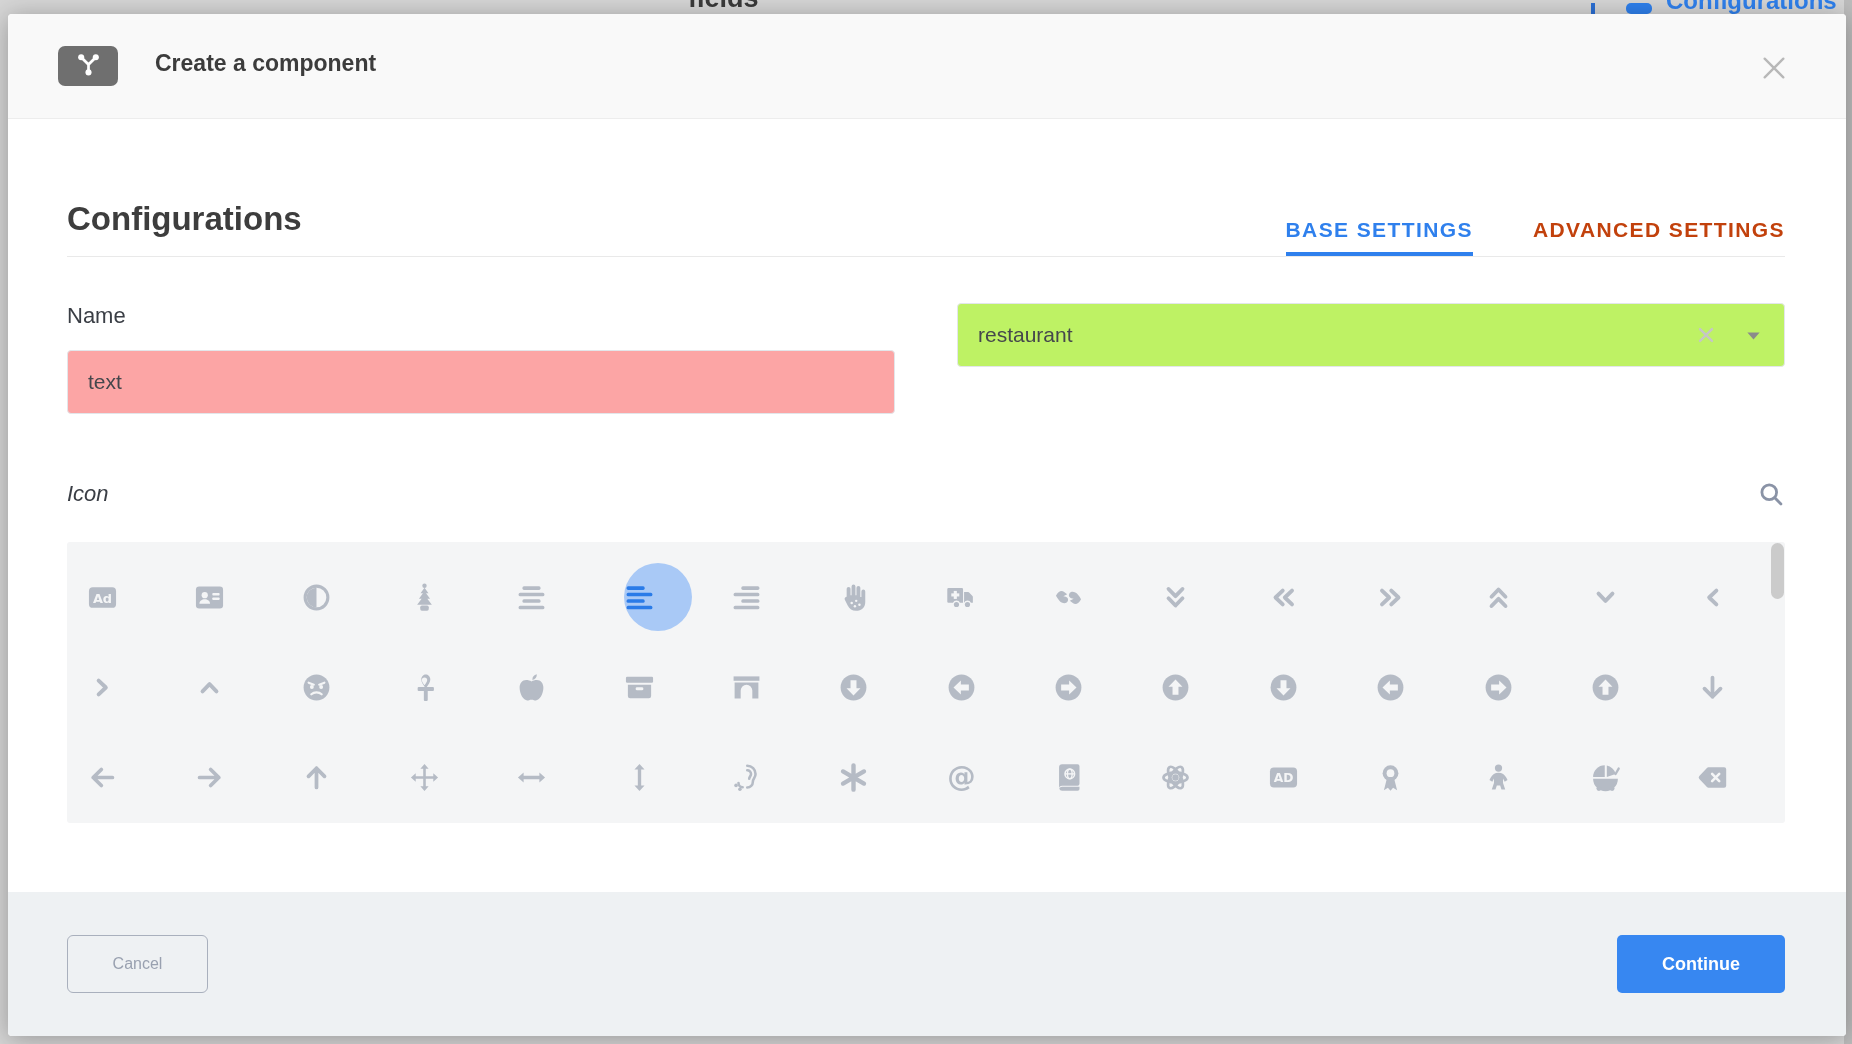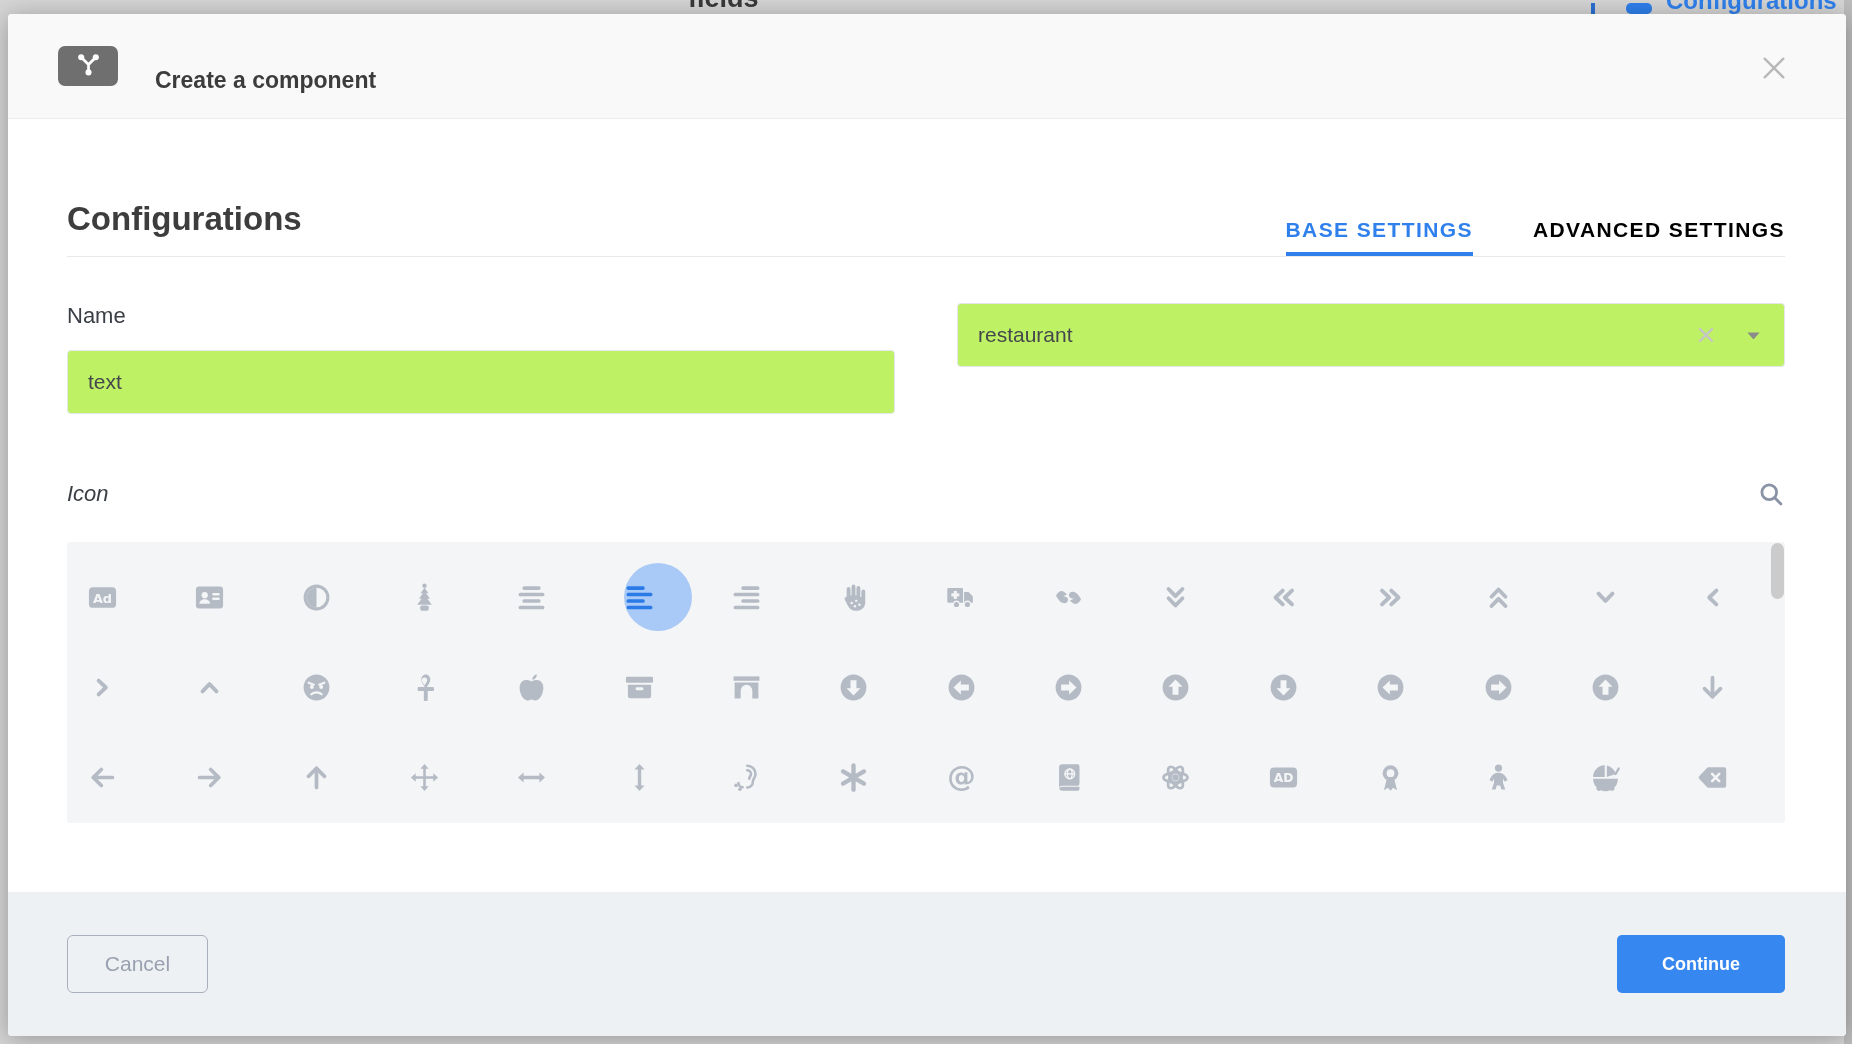--- a/index.html
+++ b/index.html
@@ -15,50 +15,50 @@
   .bd-ico{position:absolute;left:1626px;top:3px;width:26px;height:11px;background:var(--accent);border-radius:5px;}
   .bd-blue{position:absolute;left:1666px;top:-13px;font-size:24px;font-weight:700;color:var(--accent);}
   .bd-scroll{position:absolute;right:0;top:0;width:8px;height:1044px;background:#bdbdbd;}
   
   .modal{position:absolute;left:8px;top:14px;width:1838px;height:1022px;background:#fff;
          border-radius:4px;box-shadow:0 3px 26px rgba(0,0,0,.30);}
   .m-header{position:absolute;top:0;left:0;right:0;height:104px;background:#f9f9f9;
             border-bottom:1px solid #ededed;border-radius:4px 4px 0 0;}
   .badge{position:absolute;left:50px;top:32px;width:60px;height:40px;background:#6f6f6f;
          border-radius:7px;display:flex;align-items:center;justify-content:center;color:#fff;}
-  .m-title{position:absolute;left:147px;top:53px;font-size:23px;font-weight:700;color:#3c3c3c;}
+  .m-title{position:absolute;left:147px;top:36px;font-size:23px;font-weight:700;color:#3c3c3c;}
   .m-close{position:absolute;left:1752px;top:40px;width:28px;height:28px;color:#b8b8b8;cursor:pointer;}
   .m-body{position:absolute;top:104px;left:59px;width:1718px;}
   .cfg-row{position:relative;height:138px;}
   .cfg-row h2{position:absolute;left:0;top:82px;margin:0;font-size:33px;font-weight:700;color:#3d3d3d;}
   .tabs{position:absolute;right:0;bottom:0;display:flex;gap:60px;}
-  .tab{font-size:21px;letter-spacing:1.4px;font-weight:700;color:#000000;padding-bottom:14px;cursor:pointer;}
+  .tab{font-size:21px;letter-spacing:1.4px;font-weight:700;color:#c2410c;padding-bottom:14px;cursor:pointer;}
   .tab.active{color:var(--accent);border-bottom:4px solid var(--accent);padding-bottom:2px;}
   .divider{height:1px;background:#e9e9e9;}
   .form-row{display:flex;gap:62px;margin-top:46px;}
   .col{flex:1;min-width:0;}
   .flabel{display:block;font-size:22px;color:#3a3e45;margin-bottom:21px;}
   .inp{width:100%;height:64px;border:1px solid #e3e6ea;border-radius:4px;font-size:21px;color:#45474c;
-       padding:0 20px;box-sizing:border-box;outline:none;background:#bef264;font-family:"Liberation Sans",sans-serif;}
+       padding:0 20px;box-sizing:border-box;outline:none;background:#fca5a5;font-family:"Liberation Sans",sans-serif;}
   .select{height:64px;border:1px solid #e3e6ea;border-radius:4px;font-size:21px;color:#45474c;
           padding:0 20px;box-sizing:border-box;display:flex;align-items:center;background:#bef264;cursor:pointer;}
   .sel-val{flex:1;}
   .sel-clear{color:#c6c6c6;margin-right:26px;display:flex;cursor:pointer;}
   .sel-caret{color:#8b8b8b;display:flex;cursor:pointer;}
   .icon-head{margin-top:64px;display:flex;justify-content:space-between;align-items:center;height:32px;font-style:italic;}
   .search{color:#8a93a6;display:flex;cursor:pointer;}
   .grid{margin-top:32px;position:relative;height:281px;background:var(--knock);border-radius:3px;}
   #gridCells{display:grid;grid-template-columns:repeat(16,1fr);padding-top:10px;}
   .cell{height:90px;display:flex;align-items:center;justify-content:center;color:var(--icon-gray);cursor:pointer;}
   .icwrap{width:68px;height:68px;display:flex;align-items:center;border-radius:50%;}
   .cell.sel .icwrap{background:var(--sel-bg);color:#2a7be8;}
   .g-thumb{position:absolute;top:1px;right:1px;width:13px;height:56px;background:#cbcbcb;border-radius:7px;cursor:pointer;}
   .m-footer{position:absolute;left:0;right:0;bottom:0;height:144px;background:#eef1f3;border-radius:0 0 4px 4px;}
   .btn-cancel{position:absolute;left:59px;top:43px;width:141px;height:58px;background:transparent;
-              border:1px solid #a9b0bd;border-radius:6px;font-size:21px;color:#99a1b0;cursor:pointer;
+              border:1px solid #a9b0bd;border-radius:6px;font-size:16px;color:#99a1b0;cursor:pointer;
               font-family:"Liberation Sans",sans-serif;}
   .btn-continue{position:absolute;right:61px;top:43px;width:168px;height:58px;background:var(--cont);
                 border:none;border-radius:5px;font-size:18px;font-weight:700;color:#fff;cursor:pointer;
                 font-family:"Liberation Sans",sans-serif;}
 </style>
 </head>
 <body style="--accent: #2f80ed; --cont: #3787f1; --sel-bg: #a9c9f6; --icon-gray: #b5bbc5;">
 
 <div class="bd-top">
   <div class="bd-fields">fields</div>

